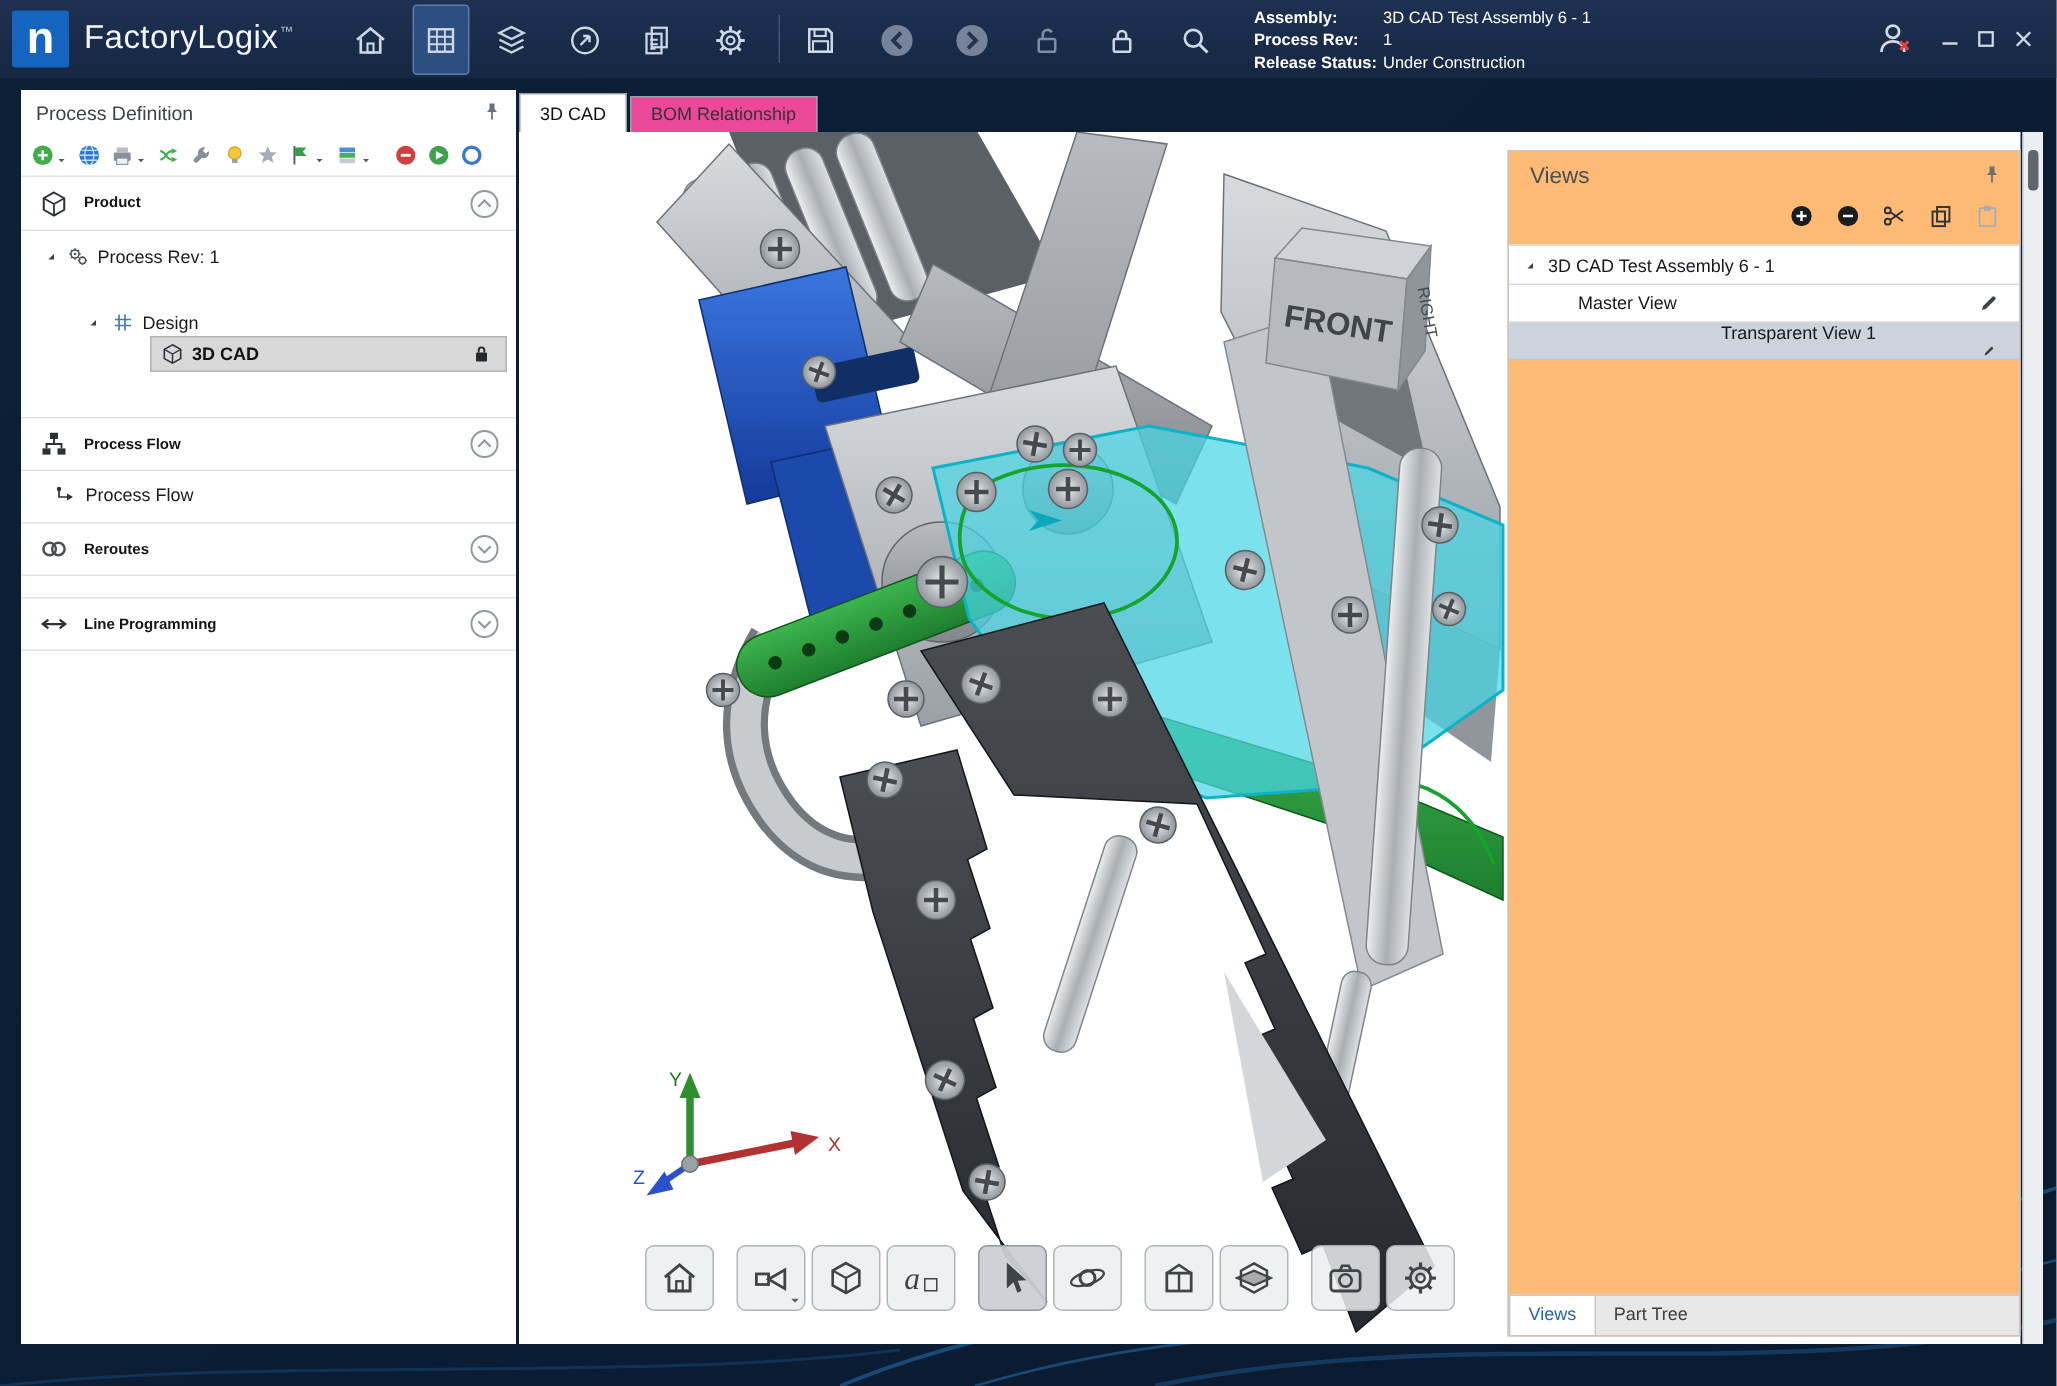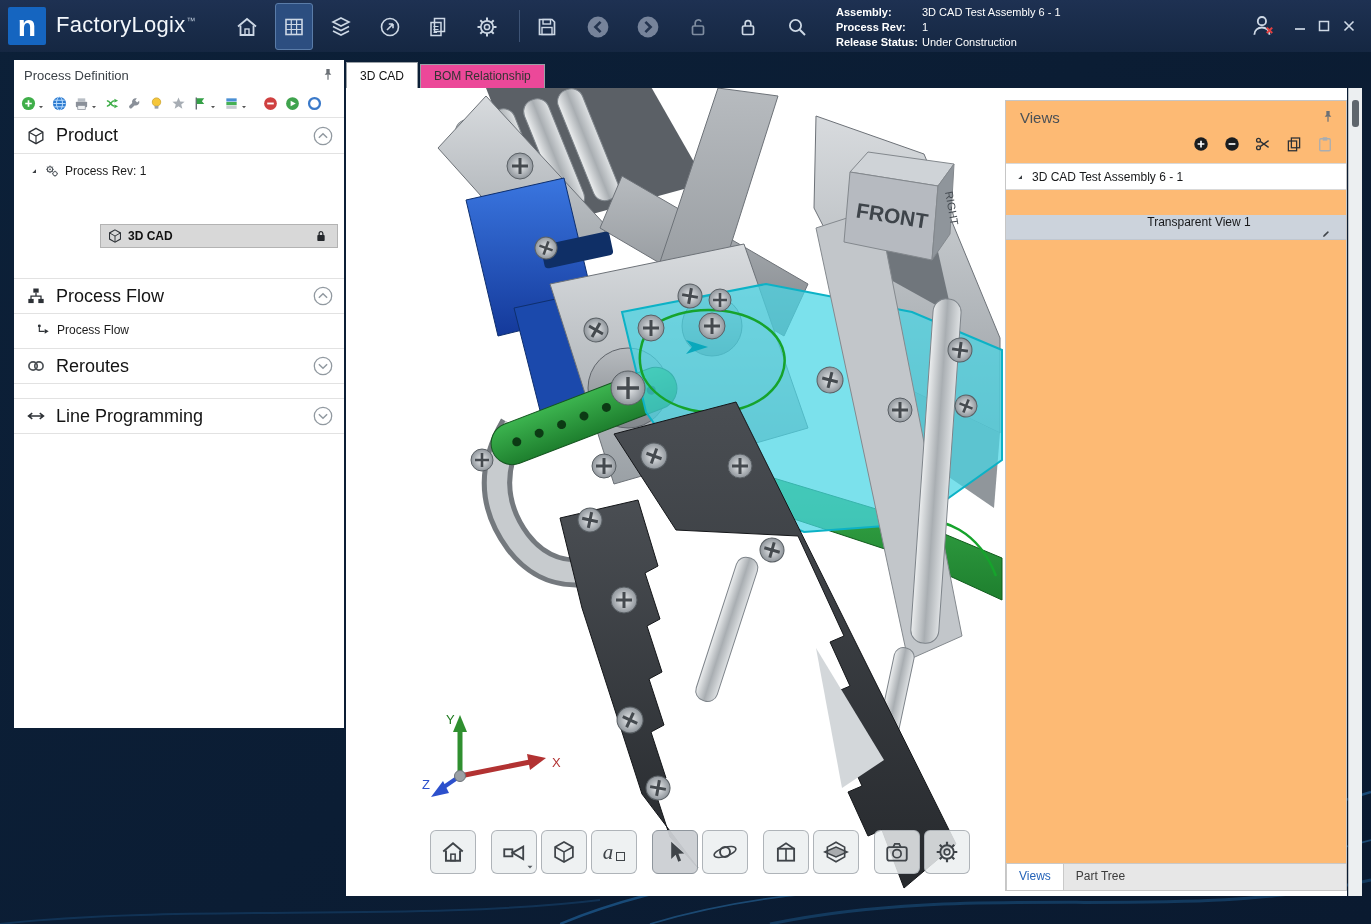--- a/index.html
+++ b/index.html
@@ -20,29 +20,29 @@
   .tm{font-size:9px;vertical-align:super;margin-left:1px;color:#b9c6d6;}
   .tbbtn{position:absolute;top:9px;width:36px;height:36px;display:flex;align-items:center;
          justify-content:center;border-radius:3px;color:#cdd8e5;}
   .tbbtn.active{background:#2c4e80;border:1px solid #5a7ca8;top:3px;height:45px;}
   .tbsep{position:absolute;top:10px;width:1px;height:32px;background:#3d5375;}
   .info{position:absolute;left:836px;top:5px;font-size:11px;color:#fff;line-height:15px;}
   .info .lbl{display:inline-block;width:86px;font-weight:bold;}
   .ctl{position:absolute;color:#cfd9e6;display:flex;align-items:center;justify-content:center;}
 
   
-  .ppanel{position:absolute;left:14px;top:60px;width:330px;height:668px;background:#fff;}
+  .ppanel{position:absolute;left:14px;top:60px;width:330px;height:836px;background:#fff;}
   .ptitle{position:absolute;left:10px;top:8px;font-size:13px;color:#3c4248;}
   .pin{position:absolute;right:8px;top:7px;color:#6b7076;}
   .ptoolbar{position:absolute;left:0;top:30px;width:330px;height:28px;display:flex;gap:7px;
             align-items:center;padding-left:7px;box-sizing:border-box;border-bottom:1px solid #e3e3e3;}
   .ptool{display:flex;align-items:flex-end;gap:1px;}
   .shead{position:absolute;left:0;width:330px;height:36px;display:flex;align-items:center;
          padding:0 10px 0 12px;box-sizing:border-box;border-bottom:1px solid #e2e2e2;
-         font-weight:normal;font-size:18px;color:#141414;background:#fff;}
+         font-weight:bold;font-size:10px;color:#141414;background:#fff;}
   .shead.bt{border-top:1px solid #e2e2e2;}
   .sname{margin-left:10px;flex:1;}
   .cbtn{margin-left:auto;color:#9199a0;}
   .trow{position:absolute;left:0;width:330px;height:22px;display:flex;align-items:center;
         font-size:12px;color:#1c1c1c;}
   .tlabel{margin-left:5px;}
   .exp{color:#3c4044;flex:none;}
   .selrow{position:absolute;left:86px;top:164px;width:238px;height:24px;background:#d8d8d8;
           border:1px solid #b3b3b3;display:flex;align-items:center;box-sizing:border-box;
           font-size:12px;font-weight:bold;color:#111;}
@@ -461,20 +461,29 @@
   </div>
 
   <div class="trow" style="top:100px">
     <svg class="i12 exp" style="margin-left:14px">
         <use href="#s-exp"></use>
       </svg>
     <svg class="i16" style="margin-left:4px;color:#50565c">
         <use href="#s-gears"></use>
       </svg>
     <span class="tlabel">Process Rev: 1</span>
+  </div>
+  <div class="trow" style="top:144px">
+    <svg class="i12 exp" style="margin-left:42px">
+        <use href="#s-exp"></use>
+      </svg>
+    <svg class="i16" style="margin-left:6px;color:#4a7ab5">
+        <use href="#s-designgrid"></use>
+      </svg>
+    <span class="tlabel">Design</span>
   </div>
   <div class="selrow">
     <svg class="i16" style="margin-left:6px;color:#2d3136">
         <use href="#s-cube"></use>
       </svg>
     <span class="tlabel">3D CAD</span>
     <svg class="i16" style="margin-left:auto;margin-right:8px;color:#25282c">
         <use href="#s-lockfill"></use>
       </svg>
   </div>
@@ -837,20 +846,26 @@
         <use href="#s-paste"></use>
       </svg>
   </div>
 
   <div class="vrow vroot">
     <svg class="i12 exp" style="margin-left:8px">
         <use href="#s-exp"></use>
       </svg>
     <span style="margin-left:6px">3D CAD Test Assembly 6 - 1</span>
   </div>
+  <div class="vrow vitem1">
+    <span style="margin-left:46px">Master View</span>
+    <svg class="i16 vpencil">
+        <use href="#s-pencil"></use>
+      </svg>
+  </div>
   <div class="vrow vitem2">
     <span style="margin-left:46px">Transparent View 1</span>
     <svg class="i16 vpencil">
         <use href="#s-pencil"></use>
       </svg>
   </div>
 
   <div class="vtabs">
     <div class="vtab active"><span>Views</span></div>
     <div class="vtab"><span>Part Tree</span></div>

